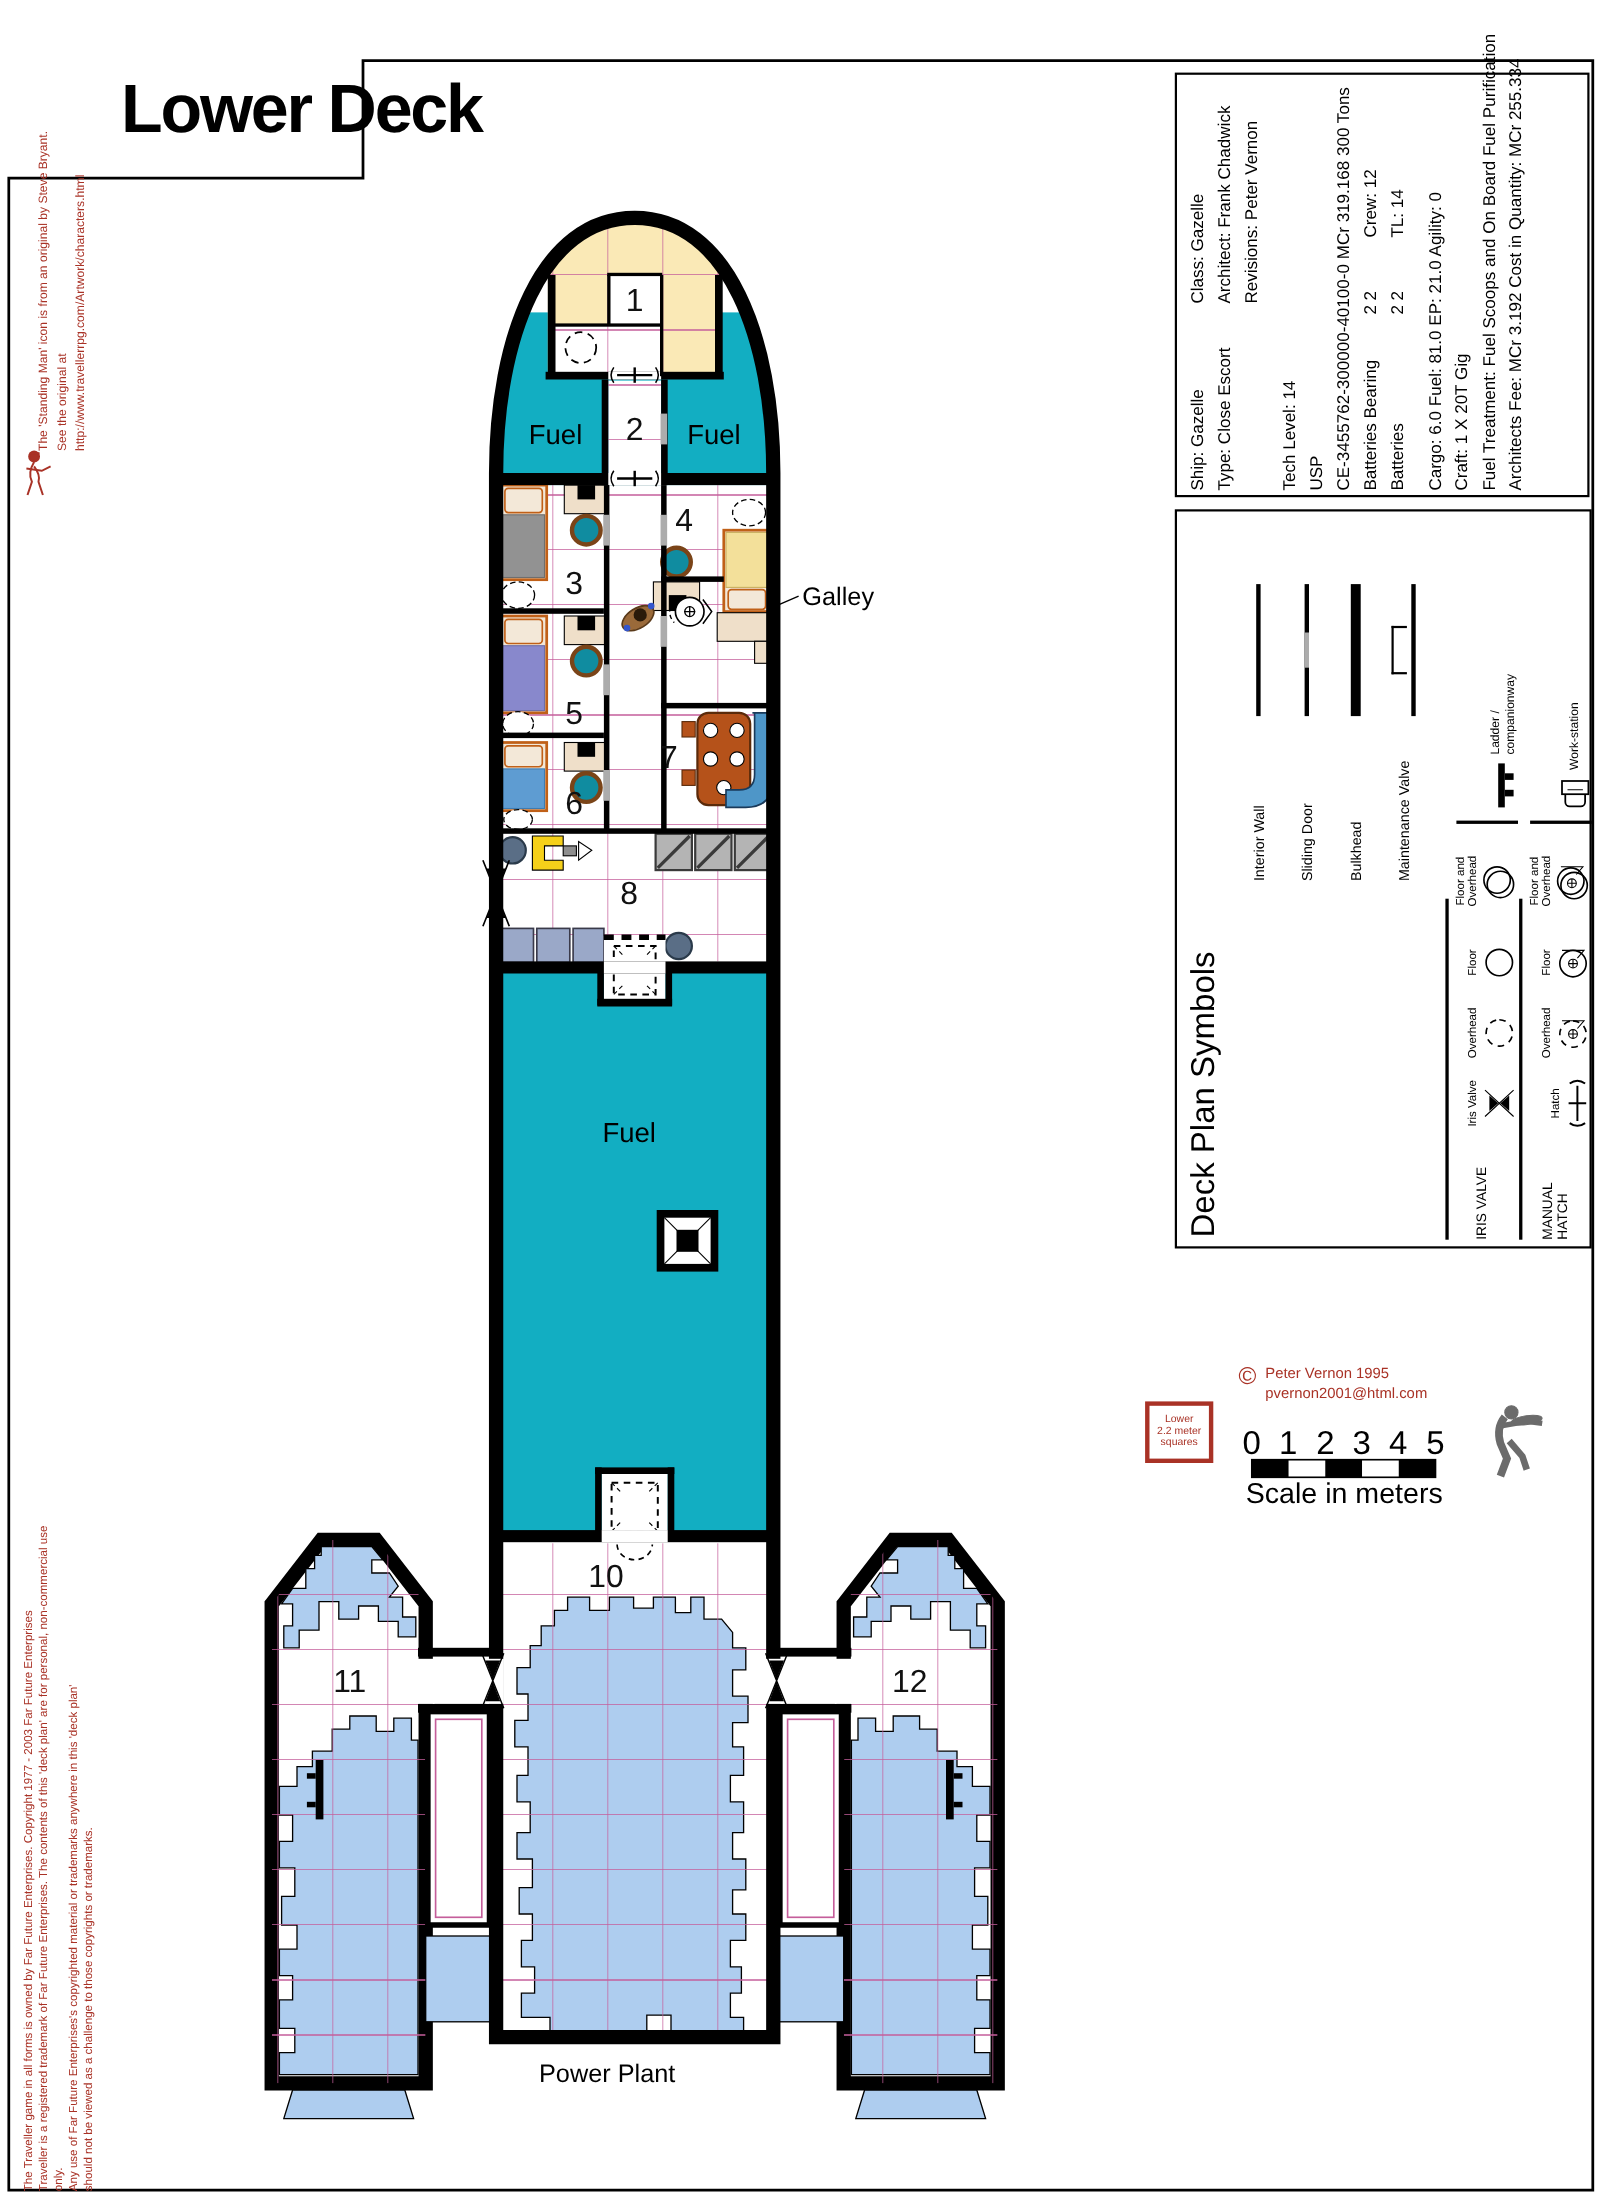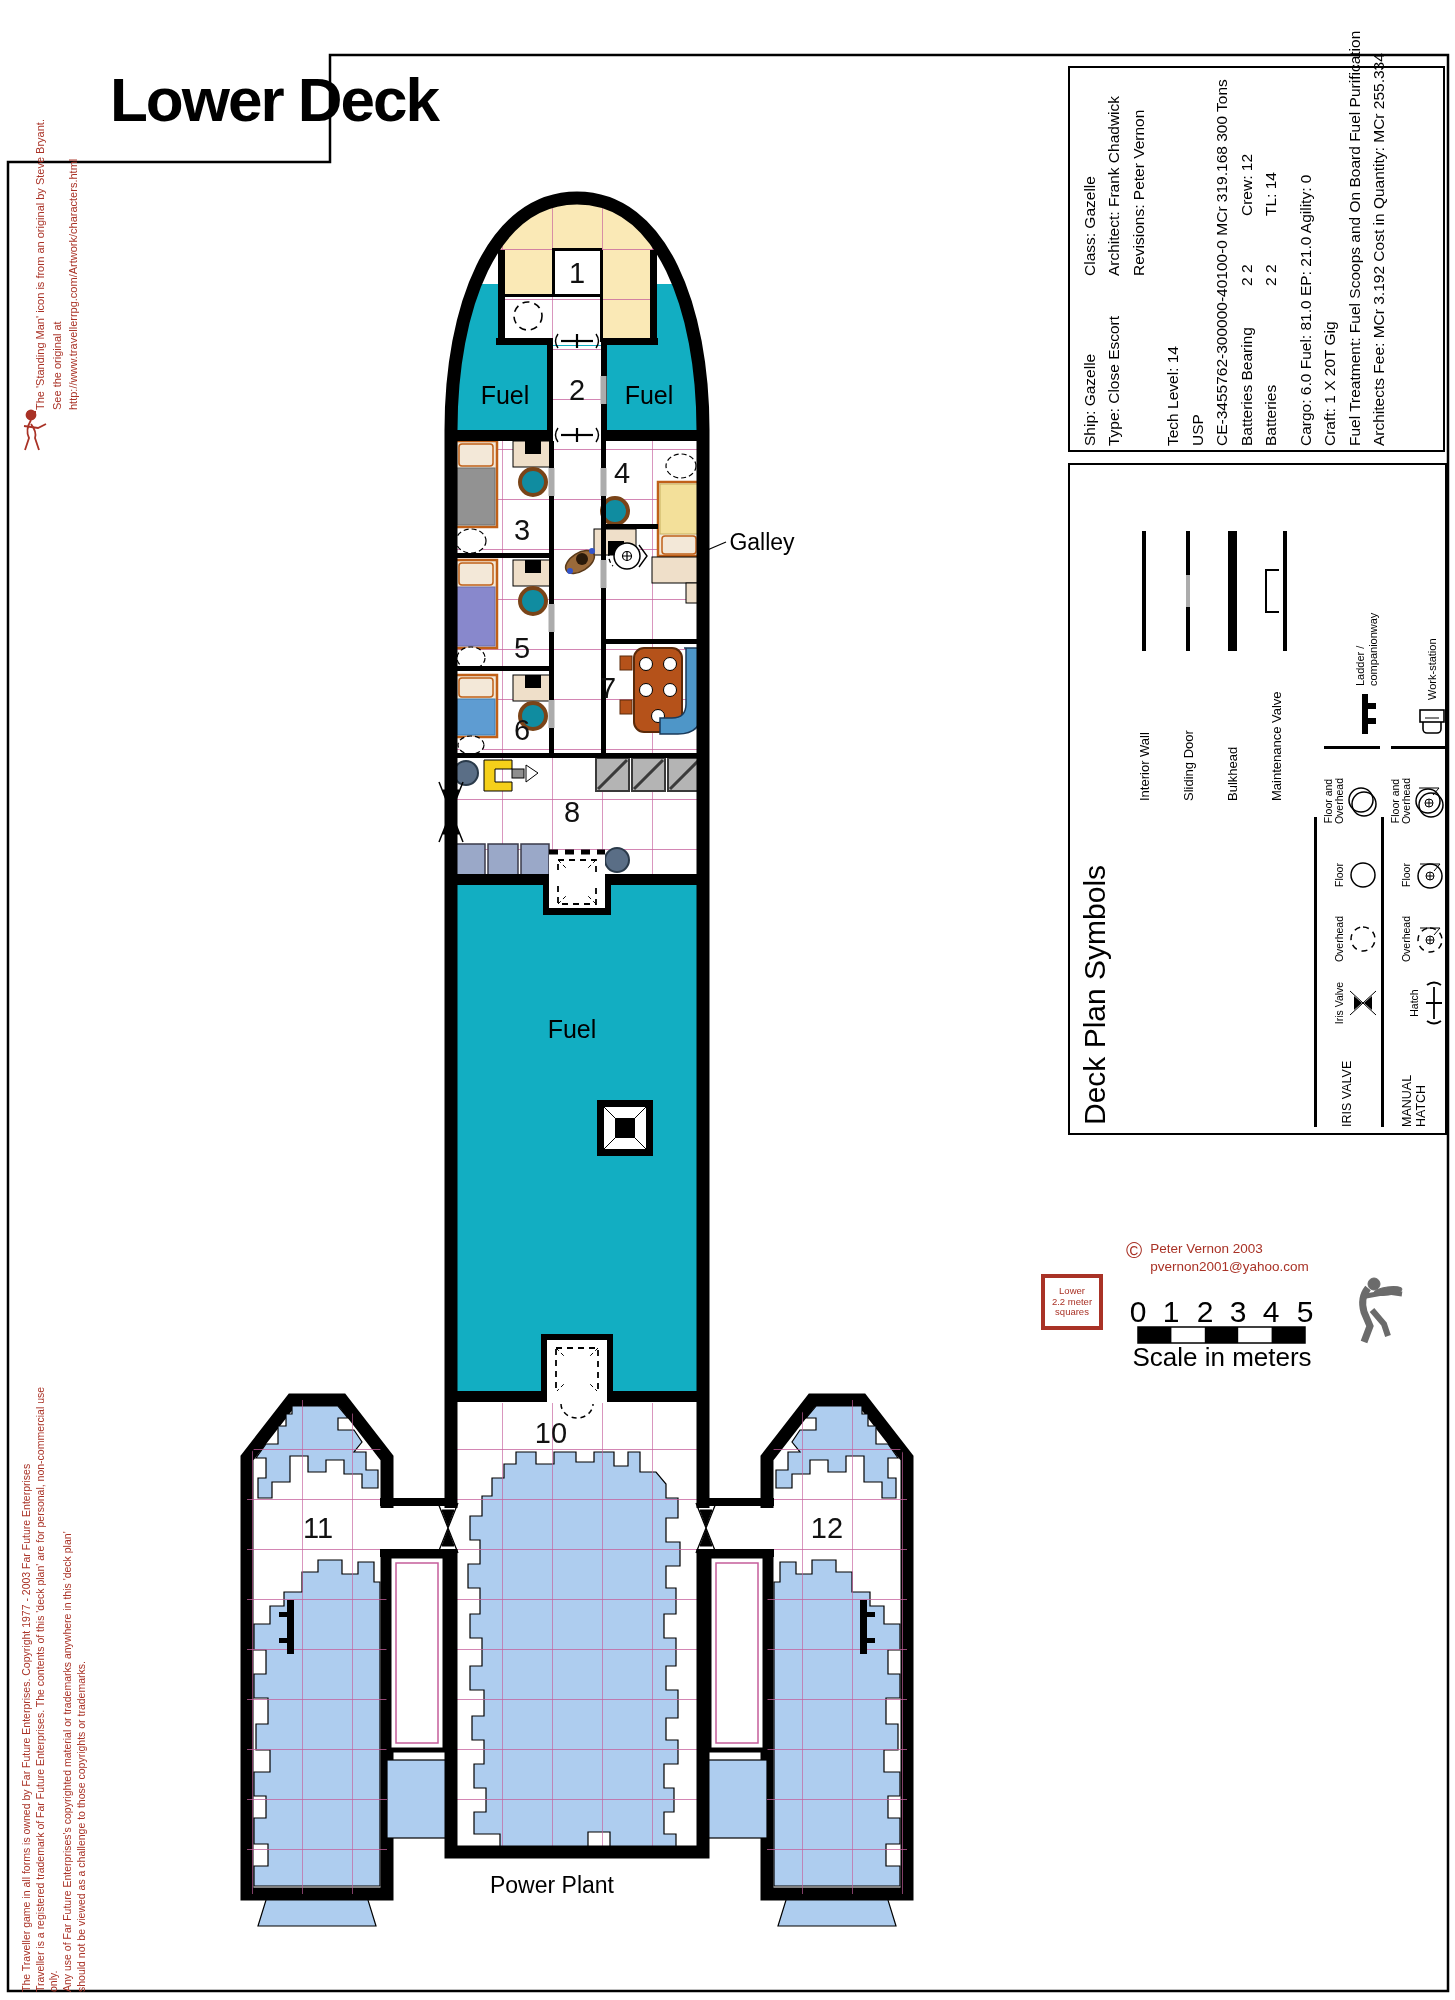--- a/index.html
+++ b/index.html
@@ -562,22 +562,22 @@
   <div class="abs rot redtext ffenote">
     <div>The Traveller game in all forms is owned by Far Future Enterprises. Copyright 1977 - 2003 Far Future Enterprises</div>
     <div>Traveller is a registered trademark of Far Future Enterprises. The contents of this 'deck plan' are for personal, non-commercial use only.</div>
     <div>Any use of Far Future Enterprises's copyrighted material or trademarks anywhere in this 'deck plan'</div>
     <div>should not be viewed as a challenge to those copyrights or trademarks.</div>
   </div>
 
   <div class="abs redtext credit">
     <span class="csym">©</span>
     <span class="clines">
-      <span>Peter Vernon 2003</span><br>
-      <span>pvernon2001@yahoo.com</span>
+      <span>Peter Vernon 1995</span><br>
+      <span>pvernon2001@html.com</span>
     </span>
   </div>
 
   <div class="abs redtext gridnote">
     <div>Lower</div>
     <div>2.2 meter</div>
     <div>squares</div>
   </div>
 
 </div>

